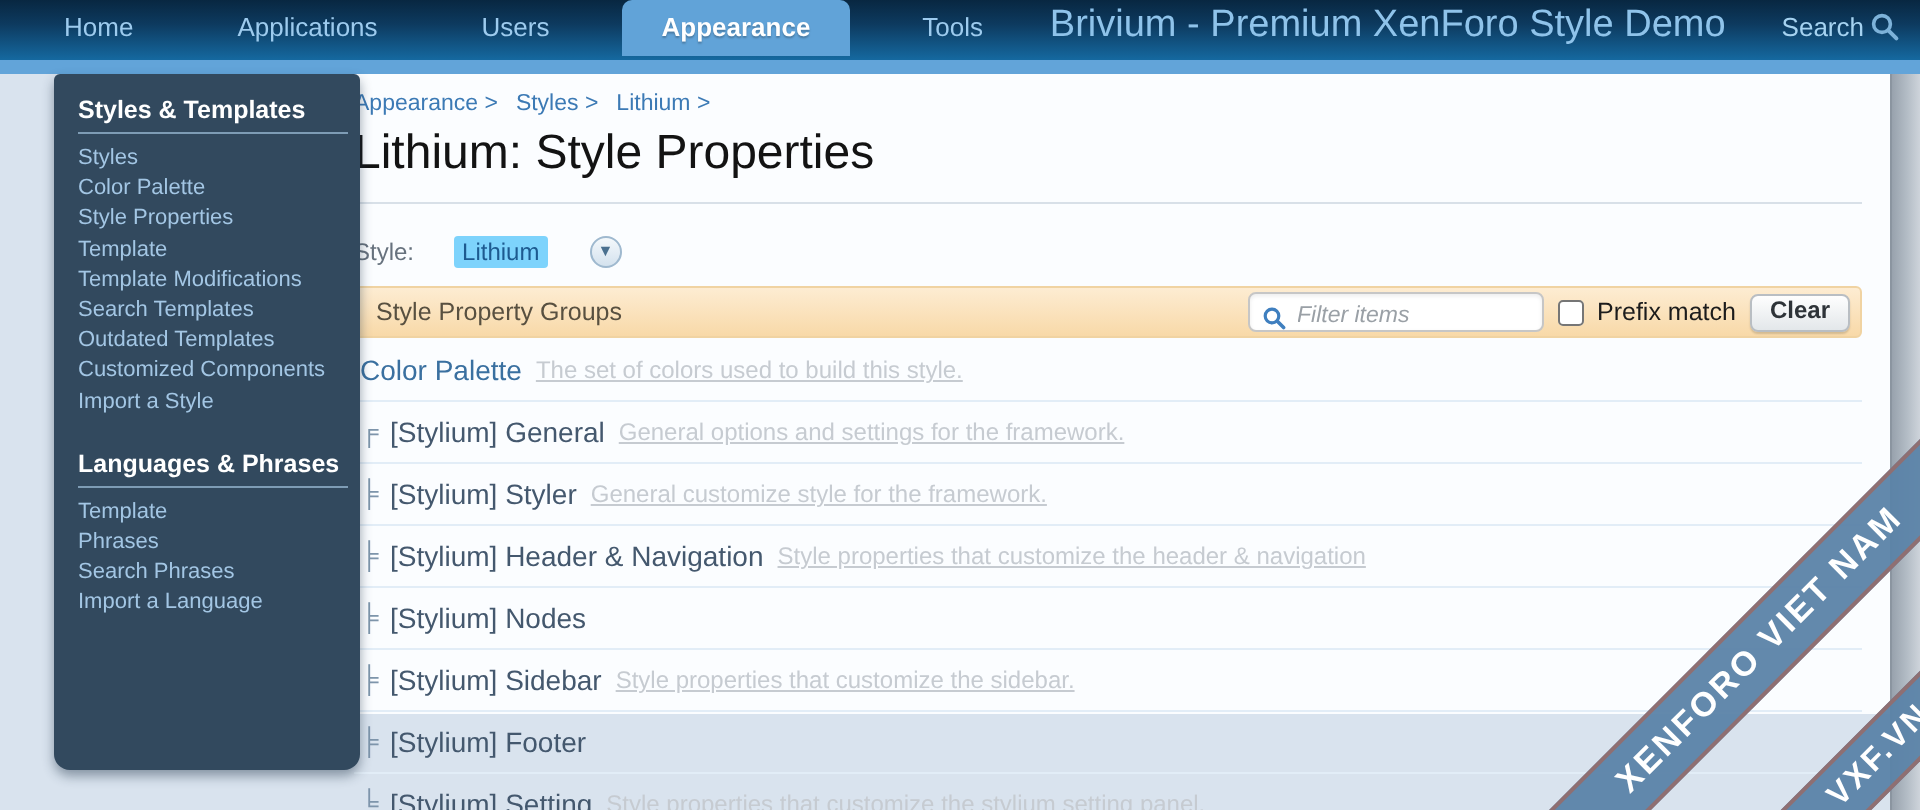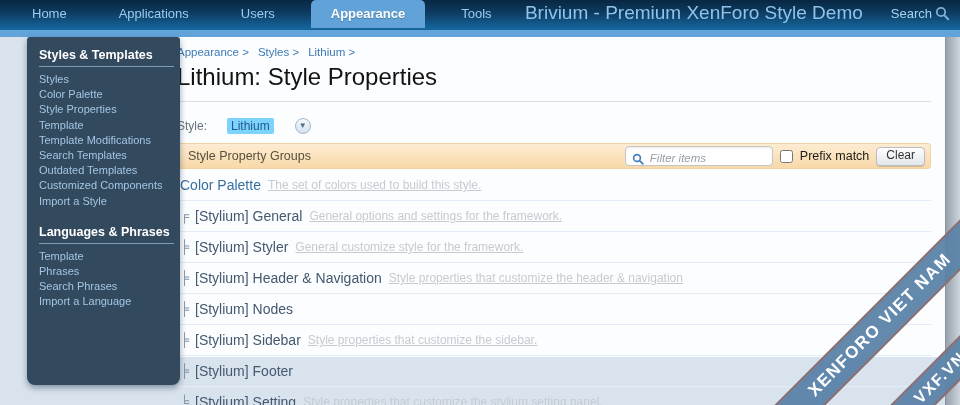--- a/index.html
+++ b/index.html
@@ -80,20 +80,21 @@
   .filter-input{border:none;outline:none;width:100%;font-size:11.5px;color:#333;background:transparent;
     font-family:"Liberation Sans","DejaVu Sans",sans-serif;}
   .filter-input::placeholder{font-style:italic;color:#9aa0a6;}
   .prefix-check{width:13px;height:13px;margin:0;}
   .prefix-label{font-size:12.5px;color:#1c1c1c;}
   .clear-btn{
     background:linear-gradient(#fefefe,#e3e7ea);border:1px solid #b9bec3;border-radius:4px;
     padding:0 9px 3px;font-size:12px;color:#2e3338;cursor:pointer;
     box-shadow:0 1px 1px rgba(0,0,0,.15);
     font-family:"Liberation Sans","DejaVu Sans",sans-serif;
+    font-weight:bold;
   }
   
   .rows{margin-top:1px;}
   .row{
     display:flex;align-items:center;height:30px;
     border-bottom:1px solid #e2edf7;padding-left:3px;white-space:nowrap;overflow:hidden;
   }
   .row .glyph{width:15px;color:#7e95ab;font-size:13px;flex:none;margin-top:-2px;}
   .row .title{font-size:14px;color:#44586e;margin-right:7px;text-decoration:none;cursor:pointer;flex:none;}
   .row:first-child .title{color:#3a70a0;}

